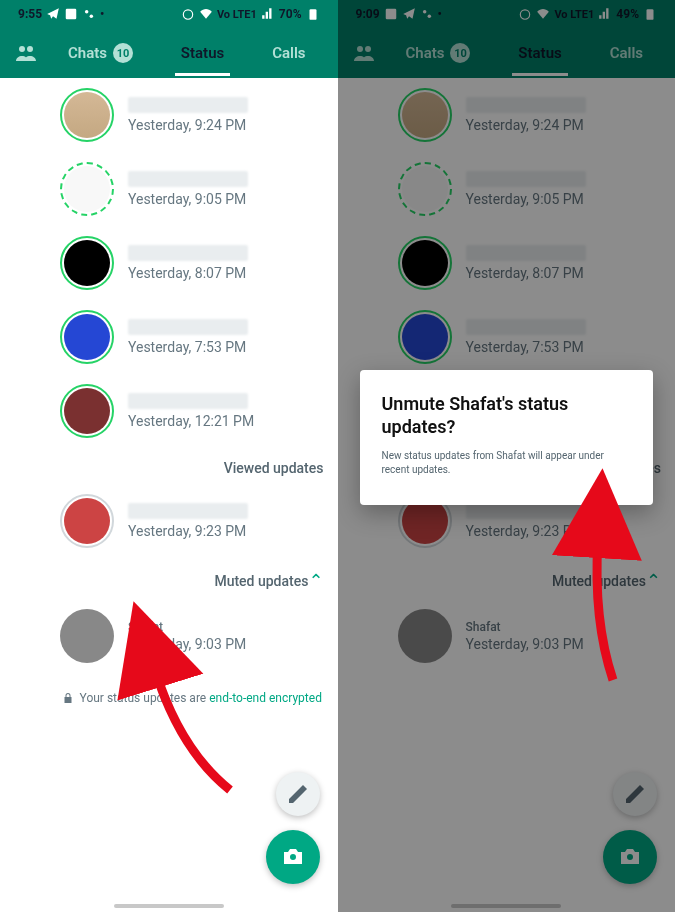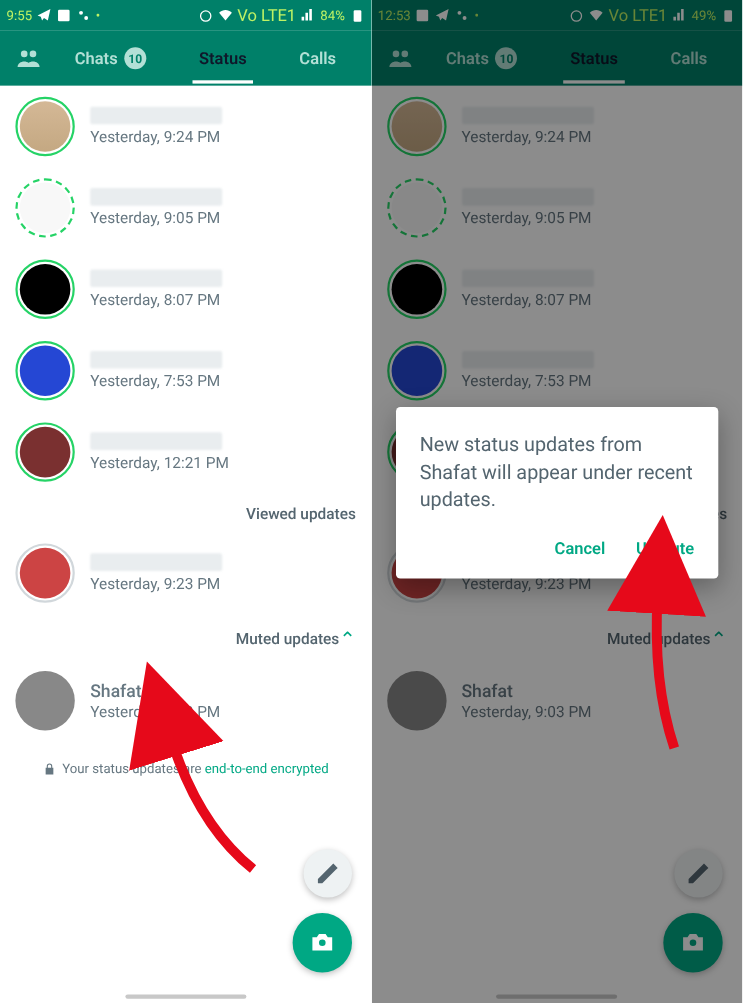--- a/index.html
+++ b/index.html
@@ -3,63 +3,63 @@
 <meta charset="utf-8">
 <style>
 * { margin:0; padding:0; box-sizing:border-box; font-family:-apple-system,Roboto,Arial,sans-serif; }
 html,body { width:675px; height:912px; background:#fff; }
 .wrap { display:flex; width:675px; height:912px; }
 .phone { width:337.5px; height:912px; position:relative; overflow:hidden; background:#fff; }
 .phone.right { background:#fff; }
 .dim { position:absolute; inset:0; background:rgba(0,0,0,.45); z-index:5; }
 
 
-.sbar { height:28px; background:#008069; color:#bef264; display:flex; align-items:center; justify-content:space-between; padding:0 6px; font-size:12px; font-weight:400; }
+.sbar { height:28px; background:#008069; color:#0f172a; display:flex; align-items:center; justify-content:space-between; padding:0 18px; font-size:12px; font-weight:700; }
 .sbar .icons { display:flex; gap:4px; align-items:center; }
 .sbar svg { width:14px; height:14px; fill:#fff; }
-.sbar .txt { font-size:15px; }
+.sbar .txt { font-size:11px; }
 
 
 .header { background:#008069; height:50px; display:flex; align-items:center; padding:0 8px; }
 .header .grp-icon { width:36px; display:flex; justify-content:center; }
 .tabs { flex:1; display:flex; justify-content:space-around; align-items:center; }
 .tab { color:#b3e0d6; font-size:15px; font-weight:600; padding:12px 6px; position:relative; display:flex; align-items:center; gap:6px; }
 .tab.active { color:#0f172a; }
 .tab.active::after { content:""; position:absolute; left:0; right:0; bottom:-2px; height:3px; background:#fff; }
 .badge { background:#b3e0d6; color:#008069; border-radius:50%; min-width:20px; height:20px; font-size:11px; display:flex; align-items:center; justify-content:center; font-weight:700; }
 
 
-.list { background:#fff; }
+.list { background:#fff;margin-left:46px; }
 .row { display:flex; align-items:center; padding:10px 14px; gap:14px; }
 .avatar { width:54px; height:54px; border-radius:50%; position:relative; flex-shrink:0; }
 .ring { width:54px; height:54px; border-radius:50%; border:2.5px solid #25d366; display:flex; align-items:center; justify-content:center; }
 .ring.dashed { border:2.5px dashed #25d366; }
 .ring.grey { border:2.5px solid #d1d7db; }
 .aimg { width:46px; height:46px; border-radius:50%; background:#ccc; }
-.info .name { font-size:16px; color:#111; font-weight:500; margin-bottom:2px; }
+.info .name { font-size:12px; color:#111; font-weight:500; margin-bottom:2px; }
 .info .time { font-size:14px; color:#667781; }
 .blurname { width:120px; height:16px; background:#e9edef; border-radius:2px; margin-bottom:4px; filter:blur(1px); }
 
 .sect { padding:12px 14px 8px; font-size:14px; color:#54656f; font-weight:500; display:flex; justify-content:flex-end; align-items:center; }
 .sect .chev { color:#00a884; font-size:18px; }
 
 .enc { text-align:center; padding:18px 10px; font-size:12px; color:#667781; display:flex; justify-content:center; align-items:center; gap:6px; }
 .enc .link { color:#00a884; }
 
 .fab { position:absolute; right:18px; width:54px; height:54px; border-radius:50%; display:flex; align-items:center; justify-content:center; box-shadow:0 2px 6px rgba(0,0,0,.25); }
 .fab.cam { bottom:28px; background:#00a884; z-index:3; }
 .fab.pen { bottom:96px; background:#eef2f3; width:44px; height:44px; z-index:3; }
 .fab svg { width:24px; height:24px; }
 
 .homebar { position:absolute; bottom:4px; left:50%; transform:translateX(-50%); width:110px; height:4px; background:#c8c8c8; border-radius:3px; }
 
 
 .dialog { position:absolute; z-index:10; left:22px; right:22px; top:370px; background:#fff; border-radius:4px; padding:22px 22px 10px; box-shadow:0 8px 24px rgba(0,0,0,.3); }
 .dialog .dt { font-size:18px; font-weight:600; color:#111; margin-bottom:10px; line-height:1.3; }
-.dialog .db { font-size:18px; color:#54656f; line-height:1.4; margin-bottom:18px; }
+.dialog .db { font-size:10px; color:#54656f; line-height:1.4; margin-bottom:18px; }
 .dialog .dacts { display:flex; justify-content:flex-end; gap:28px; padding:4px 0 8px; }
 .dialog .dbtn { color:#00a884; font-size:15px; font-weight:600; background:none; border:none; cursor:pointer; }
 
 
 .arrow { position:absolute; z-index:20; pointer-events:none; }
 .arrow svg { overflow:visible; }
 
 
 .av-bag{background:linear-gradient(#d4b896,#c4a882);}
 .av-text{background:#f8f8f8;}
@@ -95,21 +95,21 @@
       <svg viewBox="0 0 24 24">
             <circle cx="12" cy="13" r="8" fill="none" stroke="#fff" stroke-width="2"></circle>
           </svg>
       <svg viewBox="0 0 24 24">
             <path d="M2 8c6-6 14-6 20 0l-10 12z"></path>
           </svg>
       <span class="txt">Vo LTE1</span>
       <svg viewBox="0 0 24 24">
             <path d="M2 20h4v-6H2zm6 0h4V8H8zm6 0h4V2h-4z"></path>
           </svg>
-      <span>84%</span>
+      <span>70%</span>
       <svg viewBox="0 0 24 24">
             <rect x="6" y="4" width="12" height="18" rx="2"></rect>
           </svg>
     </div>
   </div>
 
   <div class="header">
     <div class="grp-icon">
       <svg width="24" height="24" viewBox="0 0 24 24" fill="#b3e0d6">
             <circle cx="8" cy="8" r="3"></circle>
@@ -235,21 +235,21 @@
     </svg>
   </div>
 
   <div class="homebar"></div>
 </div>
 
 <div class="phone right">
 
   <div class="sbar">
     <div class="icons">
-      <span>12:53</span>
+      <span>9:09</span>
       <svg viewBox="0 0 24 24">
             <rect x="3" y="3" width="18" height="18" rx="2"></rect>
           </svg>
       <svg viewBox="0 0 24 24">
             <path d="M2 12l5 2 2 6 3-4 6 4 4-18z"></path>
           </svg>
       <svg viewBox="0 0 24 24">
             <circle cx="8" cy="8" r="3"></circle>
             <circle cx="16" cy="16" r="3"></circle>
           </svg>
@@ -375,25 +375,22 @@
       </div>
   <div class="fab cam">
         <svg viewBox="0 0 24 24" fill="#fff">
           <path d="M12 15a3 3 0 100-6 3 3 0 000 6zm-9 4V7h4l2-3h6l2 3h4v12H3z"></path>
         </svg>
       </div>
 
   <div class="dim"></div>
 
   <div class="dialog">
+    <div class="dt">Unmute Shafat's status updates?</div>
     <div class="db">New status updates from Shafat will appear under recent updates.</div>
-    <div class="dacts">
-      <button class="dbtn">Cancel</button>
-      <button class="dbtn">Unmute</button>
-    </div>
   </div>
 
   <div class="arrow" style="left:230px; top:520px; z-index:30;">
     <svg width="80" height="170">
       <defs>
             <marker id="ah2" markerWidth="12" markerHeight="12" refX="2" refY="5" orient="auto">
               <path d="M0 0L10 5L0 10z" fill="#e6091a"></path>
             </marker>
           </defs>
       <path d="M45 160 Q25 100 30 20" stroke="#e6091a" stroke-width="9" fill="none" marker-end="url(#ah2)"></path>

